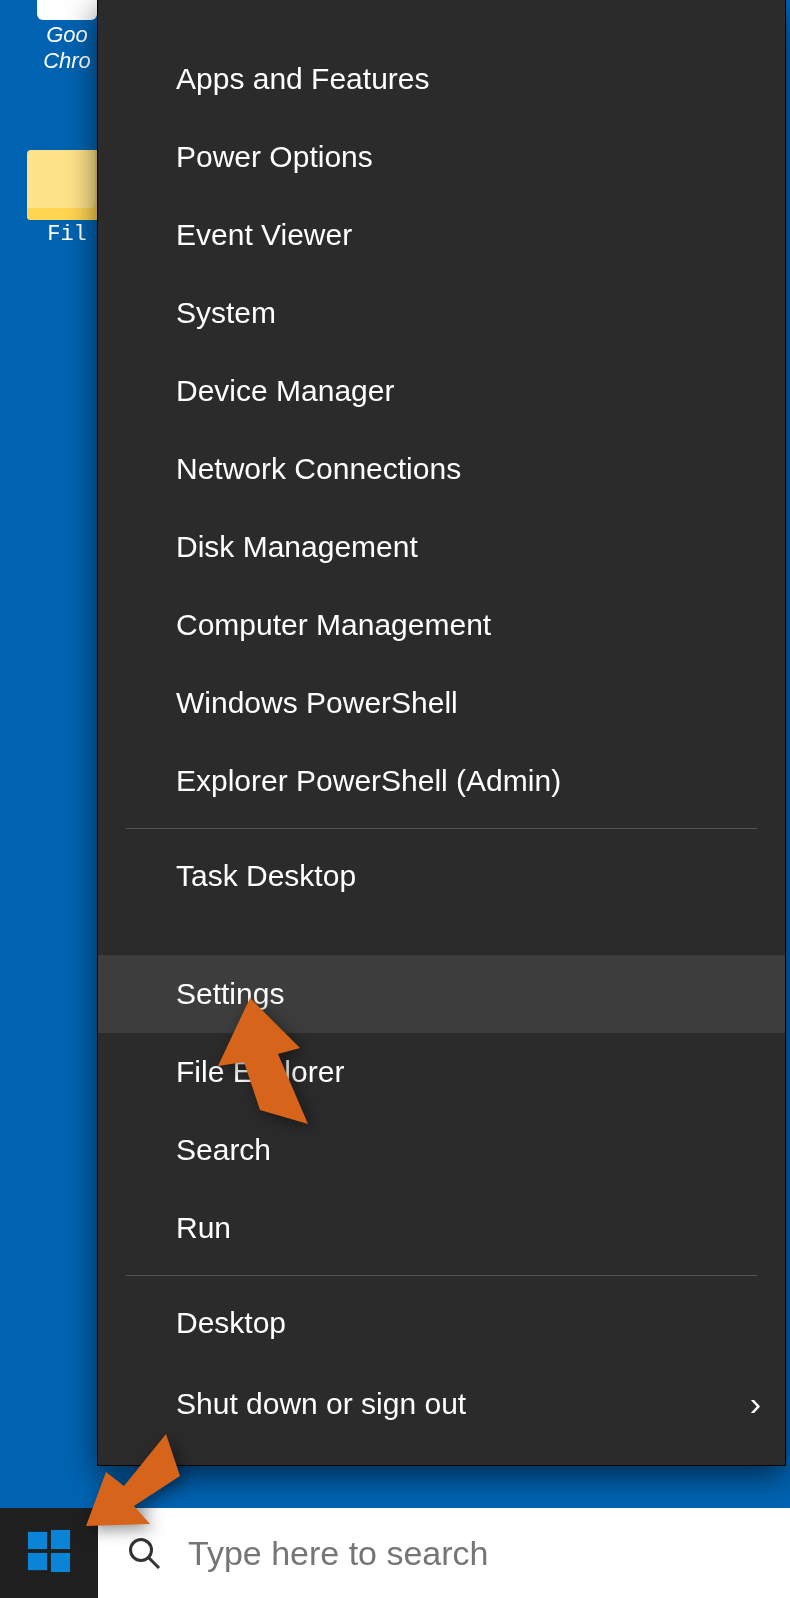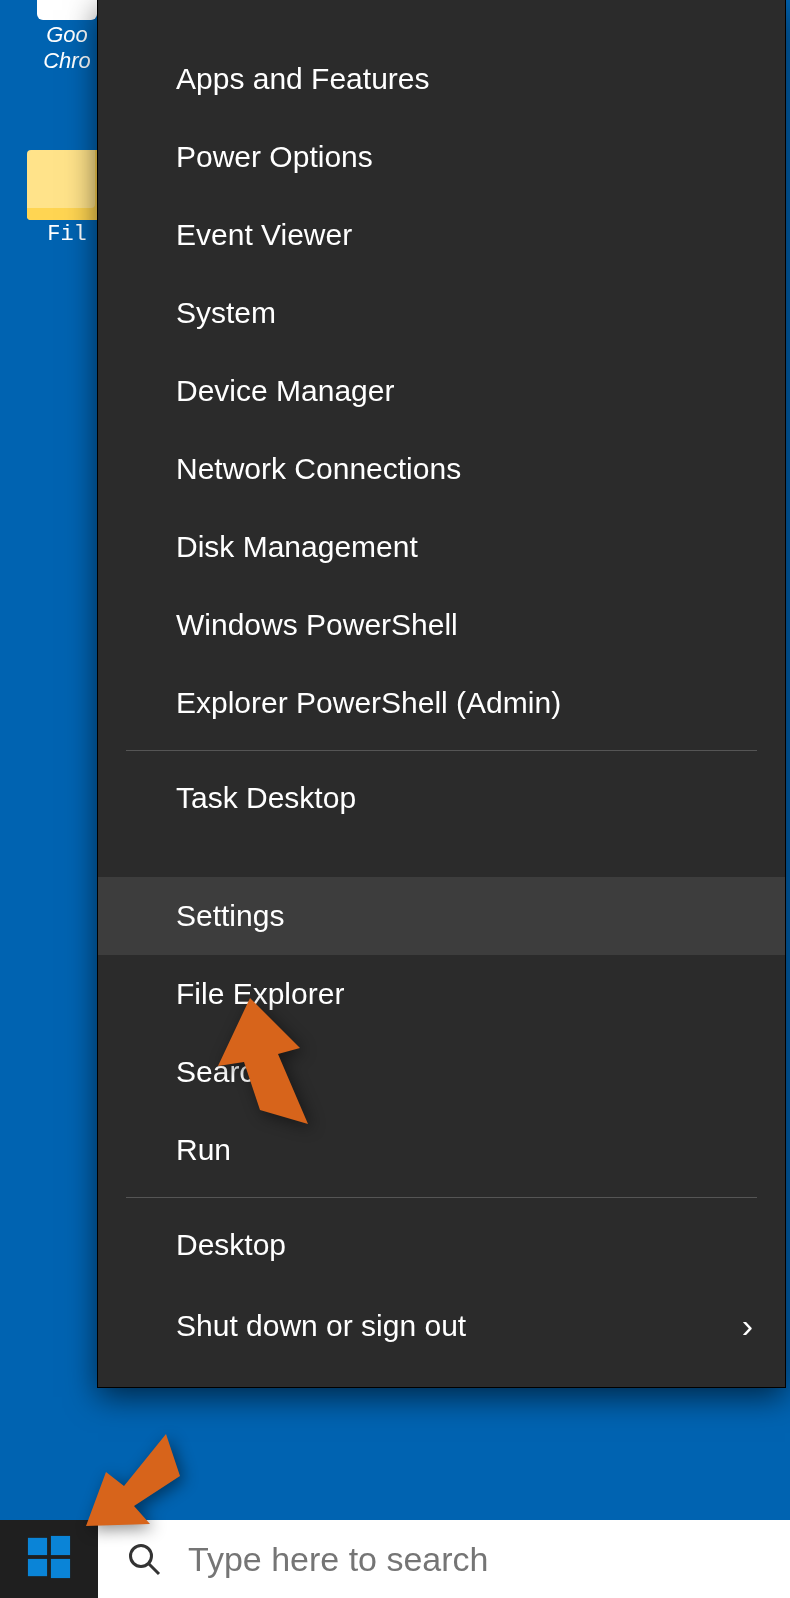--- a/index.html
+++ b/index.html
@@ -29,35 +29,35 @@
 
   
   .menu{
     position:absolute;top:0;left:98px;right:5px;
     background:#2b2b2b;color:#fff;
     box-shadow:0 0 0 1px #000, 0 10px 30px rgba(0,0,0,.6);
     padding-top:40px;padding-bottom:20px;
     font-size:30px;
   }
   .menu .item{
-    padding:22px 32px 22px 78px;
+    padding:22px 24px 22px 78px;
     display:flex;align-items:center;justify-content:space-between;
     cursor:default;white-space:nowrap;
   }
   .menu .item.hover{background:#3d3d3d;margin-top:40px;}
   .menu .divider{
     height:1px;background:#555;margin:8px 28px;
   }
   .menu .chev{
     font-size:34px;color:#fff;font-weight:300;
   }
 
   
   .taskbar{
-    position:absolute;left:0;right:0;bottom:0;height:78px;
+    position:absolute;left:0;right:0;bottom:0;height:90px;
     display:flex;align-items:stretch;
   }
   .start{
     width:98px;background:#1f1f1f;
     display:flex;align-items:center;justify-content:center;
   }
   .start svg{width:46px;height:46px;}
   .searchbox{
     flex:1;background:#fff;display:flex;align-items:center;
     padding:0 28px;gap:24px;
@@ -103,20 +103,23 @@
       <span>System</span>
     </div>
   <div class="item">
       <span>Device Manager</span>
     </div>
   <div class="item">
       <span>Network Connections</span>
     </div>
   <div class="item">
       <span>Disk Management</span>
+    </div>
+  <div class="item">
+      <span>Computer Management</span>
     </div>
   <div class="item">
       <span>Windows PowerShell</span>
     </div>
   <div class="item">
       <span>Explorer PowerShell (Admin)</span>
     </div>
 
   <div class="divider"></div>
 

